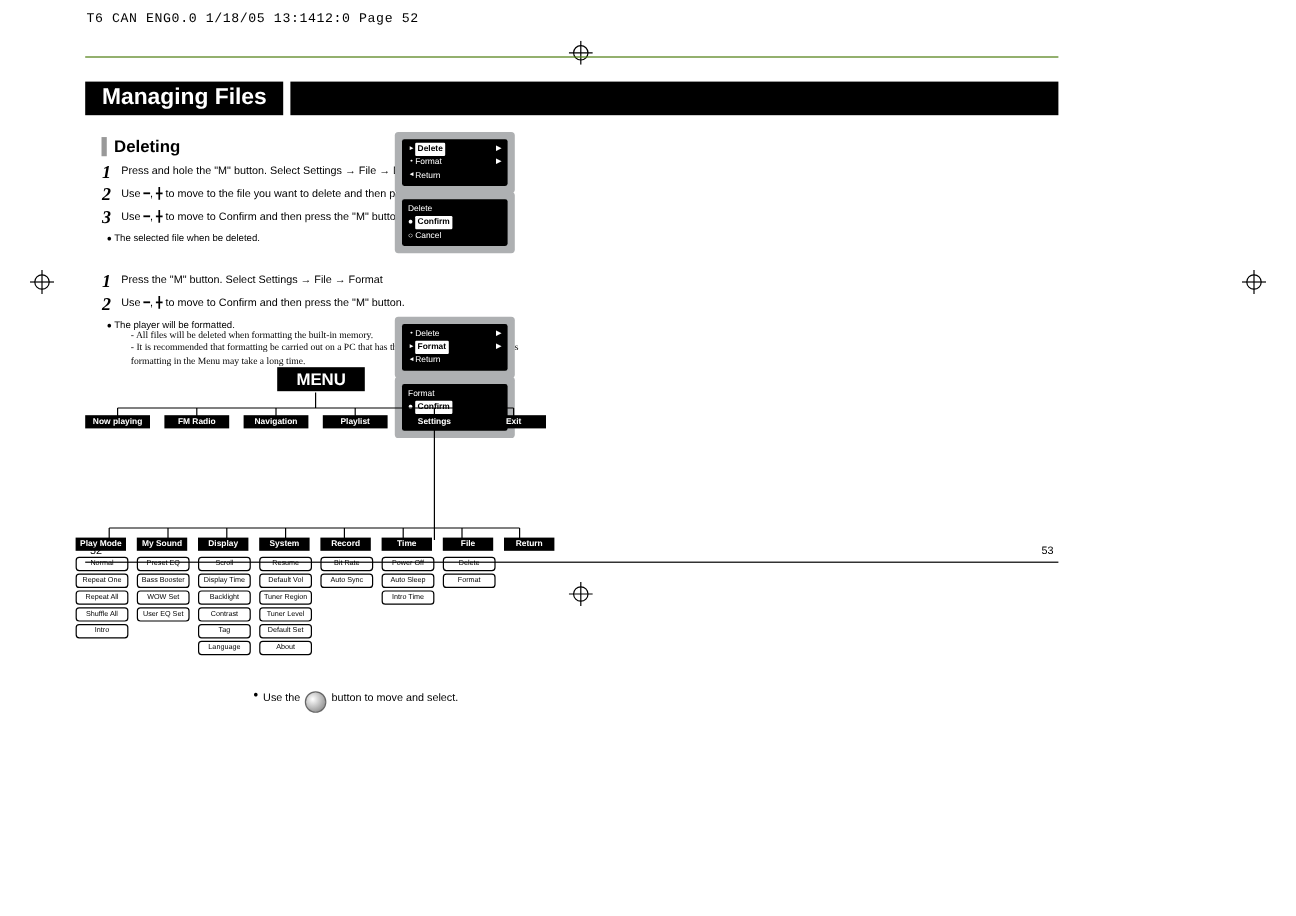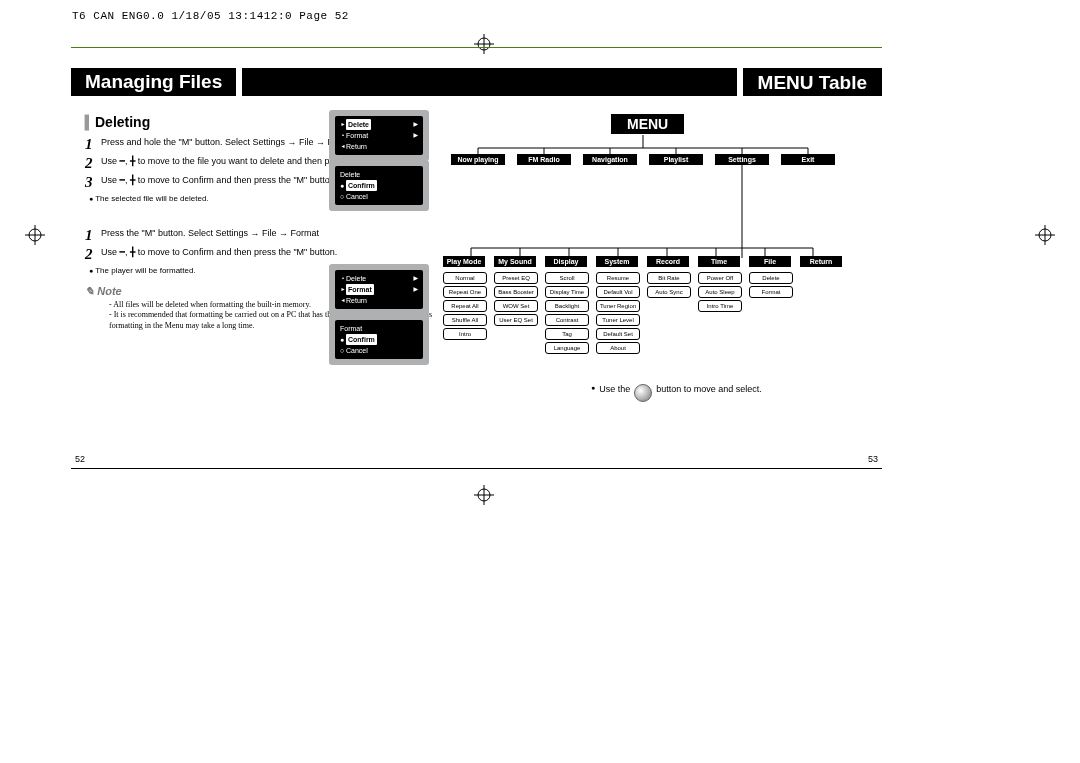--- a/index.html
+++ b/index.html
@@ -64,20 +64,21 @@
     font-weight: bold;
     font-size: 19px;
     padding: 3px 14px 2px 14px;
     flex: 0 0 auto;
     margin-left: 6px;
     border: 1px solid #000;
   }
   .cols {
     display: flex;
     margin-top: 18px;
+    flex-direction: column;
   }
   .col-left {
     width: 360px;
     padding-right: 6px;
     padding-left: 14px;
   }
   .col-right {
     flex: 1;
     padding-left: 32px;
     position: relative;
@@ -201,53 +202,51 @@
         <circle cx="10" cy="10" r="6" fill="none" stroke="#000"></circle>
         <line x1="10" y1="0" x2="10" y2="20" stroke="#000"></line>
         <line x1="0" y1="10" x2="20" y2="10" stroke="#000"></line>
       </svg>
   </div>
 
   <div class="content-frame">
     <div class="title-bar">
       <div class="title-left">Managing Files</div>
       <div class="title-gap"></div>
-      <div class="title-right">MENU Table</div>
     </div>
 
     <div class="cols">
 
       <div class="col-left" style="position:relative;">
         <div class="sect-head">Deleting</div>
         <div class="step">
             <div class="step-num">1</div>
             <div class="step-txt">Press and hole the "M" button. Select Settings → File → Delete.</div>
           </div>
         <div class="step">
             <div class="step-num">2</div>
             <div class="step-txt">Use ━, ╋ to move to the file you want to delete and then press the "M" button.</div>
           </div>
         <div class="step">
             <div class="step-num">3</div>
             <div class="step-txt">Use ━, ╋ to move to Confirm and then press the "M" button.</div>
           </div>
-        <div class="bullet-line">The selected file will be deleted.</div>
+        <div class="bullet-line">The selected file when be deleted.</div>
 
         <div style="height:22px;"></div>
         <div class="step">
             <div class="step-num">1</div>
             <div class="step-txt">Press the "M" button. Select Settings → File → Format</div>
           </div>
         <div class="step">
             <div class="step-num">2</div>
             <div class="step-txt">Use ━, ╋ to move to Confirm and then press the "M" button.</div>
           </div>
         <div class="bullet-line">The player will be formatted.</div>
 
-        <div class="note-head">Note</div>
         <div class="note-list">
           <div>All files will be deleted when formatting the built-in memory.</div>
           <div>It is recommended that formatting be carried out on a PC that has the provided program installed as formatting in the Menu may take a long time.</div>
         </div>
 
         <div class="device" style="top:-4px; left:258px;">
           <div class="device-inner">
             <div class="di-row">
                 <span class="tri">▸</span>
                 <span class="hl">Delete</span>

